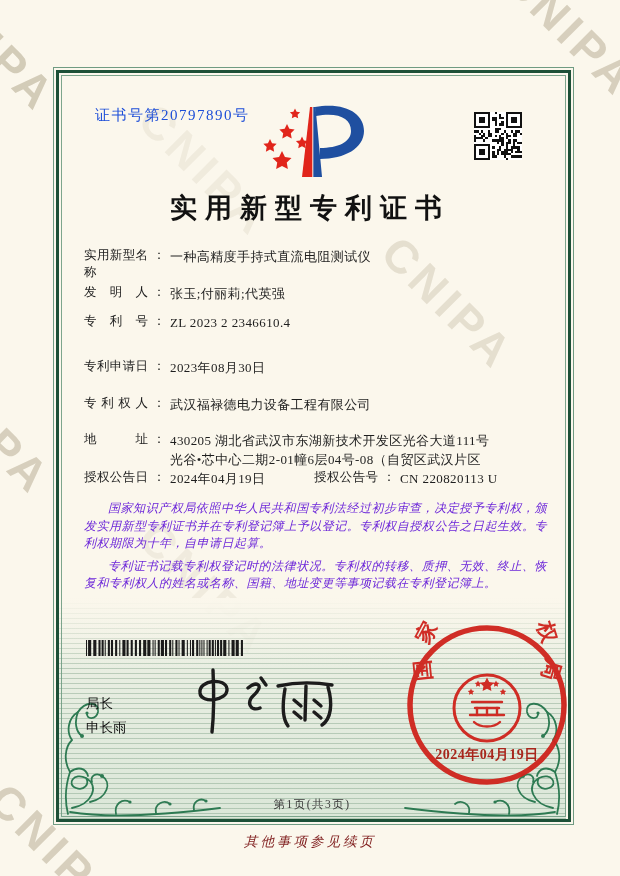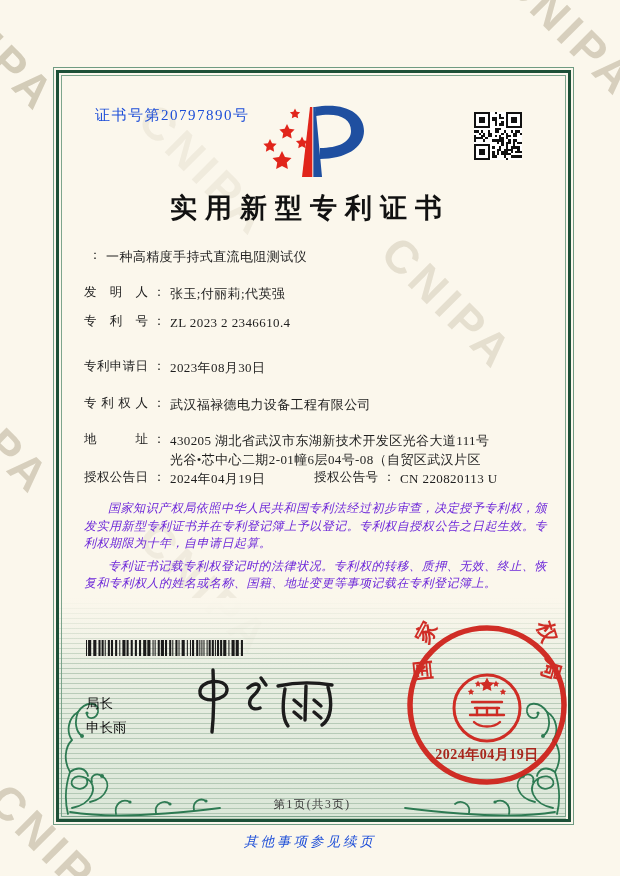--- a/index.html
+++ b/index.html
@@ -41,21 +41,21 @@
   .barcode{position:absolute;left:86px;top:640px;z-index:3;}
   .officer{position:absolute;left:86px;top:692px;z-index:3;
            font-family:"Liberation Sans","DejaVu Sans",sans-serif;font-size:13.5px;color:#111;line-height:24px;}
   .signature{position:absolute;left:182px;top:662px;z-index:3;}
   .seal{position:absolute;left:402px;top:620px;z-index:4;opacity:.95;}
   .seal-date{position:absolute;left:402px;top:746px;width:170px;z-index:5;text-align:center;
              font-weight:700;font-size:14px;color:#a8261c;letter-spacing:.5px;}
   .page-num{position:absolute;left:53px;top:797px;width:518px;z-index:3;text-align:center;
             font-size:11.5px;letter-spacing:1.5px;color:#3a3a3a;}
   .footer-note{position:absolute;left:0;top:833px;width:620px;z-index:3;text-align:center;
-               font-style:italic;font-size:13.5px;letter-spacing:3px;color:#1d4ed8;}
+               font-style:italic;font-size:13.5px;letter-spacing:3px;color:#7f1d1d;}
 </style>
 </head>
 <body>
 
 <div class="page">
 
   <svg width="0" height="0" style="position:absolute">
     <defs>
       <path id="st" d="M0,-1 L0.294,-0.405 0.951,-0.309 0.476,0.155 0.588,0.809 0,0.5 -0.588,0.809 -0.476,0.155 -0.951,-0.309 -0.294,-0.405 Z"></path>
     </defs>
@@ -130,20 +130,21 @@
   </svg>
 
   <svg id="qr" class="qr" width="48" height="48" viewBox="0 0 21 21" shape-rendering="crispEdges">
     <rect width="21" height="21" fill="#fff"></rect>
     <path fill="#111" d="M9,0h1v1h-1zM11,1h1v1h-1zM8,2h1v1h-1zM9,2h1v1h-1zM11,2h1v1h-1zM12,2h1v1h-1zM8,3h1v1h-1zM9,3h1v1h-1zM9,4h1v1h-1zM12,4h1v1h-1zM9,5h1v1h-1zM11,5h1v1h-1zM12,5h1v1h-1zM9,7h1v1h-1zM10,7h1v1h-1zM11,7h1v1h-1zM0,8h1v1h-1zM1,8h1v1h-1zM3,8h1v1h-1zM6,8h1v1h-1zM9,8h1v1h-1zM10,8h1v1h-1zM13,8h1v1h-1zM16,8h1v1h-1zM18,8h1v1h-1zM19,8h1v1h-1zM2,9h1v1h-1zM4,9h1v1h-1zM6,9h1v1h-1zM7,9h1v1h-1zM12,9h1v1h-1zM14,9h1v1h-1zM17,9h1v1h-1zM18,9h1v1h-1zM20,9h1v1h-1zM0,10h1v1h-1zM3,10h1v1h-1zM4,10h1v1h-1zM6,10h1v1h-1zM7,10h1v1h-1zM9,10h1v1h-1zM11,10h1v1h-1zM14,10h1v1h-1zM15,10h1v1h-1zM17,10h1v1h-1zM18,10h1v1h-1zM0,11h1v1h-1zM1,11h1v1h-1zM2,11h1v1h-1zM3,11h1v1h-1zM5,11h1v1h-1zM11,11h1v1h-1zM12,11h1v1h-1zM14,11h1v1h-1zM0,12h1v1h-1zM4,12h1v1h-1zM8,12h1v1h-1zM9,12h1v1h-1zM10,12h1v1h-1zM11,12h1v1h-1zM12,12h1v1h-1zM15,12h1v1h-1zM17,12h1v1h-1zM18,12h1v1h-1zM10,13h1v1h-1zM12,13h1v1h-1zM14,13h1v1h-1zM15,13h1v1h-1zM17,13h1v1h-1zM19,13h1v1h-1zM20,13h1v1h-1zM12,14h1v1h-1zM14,14h1v1h-1zM17,14h1v1h-1zM8,15h1v1h-1zM11,15h1v1h-1zM14,15h1v1h-1zM16,15h1v1h-1zM17,15h1v1h-1zM18,15h1v1h-1zM19,15h1v1h-1zM10,16h1v1h-1zM11,16h1v1h-1zM13,16h1v1h-1zM14,16h1v1h-1zM15,16h1v1h-1zM16,16h1v1h-1zM19,16h1v1h-1zM8,17h1v1h-1zM10,17h1v1h-1zM12,17h1v1h-1zM13,17h1v1h-1zM14,17h1v1h-1zM16,17h1v1h-1zM18,17h1v1h-1zM19,17h1v1h-1zM20,17h1v1h-1zM8,18h1v1h-1zM10,18h1v1h-1zM12,18h1v1h-1zM13,18h1v1h-1zM14,18h1v1h-1zM15,18h1v1h-1zM8,19h1v1h-1zM9,19h1v1h-1zM13,19h1v1h-1zM16,19h1v1h-1zM17,19h1v1h-1zM18,19h1v1h-1zM19,19h1v1h-1zM20,19h1v1h-1zM14,20h1v1h-1zM0,0h7v1h-7zM0,6h7v1h-7zM0,1h1v5h-1zM6,1h1v5h-1zM2,2h3v3h-3zM14,0h7v1h-7zM14,6h7v1h-7zM14,1h1v5h-1zM20,1h1v5h-1zM16,2h3v3h-3zM0,14h7v1h-7zM0,20h7v1h-7zM0,15h1v5h-1zM6,15h1v5h-1zM2,16h3v3h-3z"></path>
   </svg>
 
   <div class="title">实用新型专利证书</div>
 
   <div class="row" style="top:247px">
+    <span class="lbl">实用新型名称</span>
       <span class="colon">：</span>
     <span class="val">一种高精度手持式直流电阻测试仪</span>
   </div>
   <div class="row" style="top:284px">
     <span class="lbl">发明人</span>
       <span class="colon">：</span>
     <span class="val">张玉;付丽莉;代英强</span>
   </div>
   <div class="row" style="top:313px">
     <span class="lbl">专利号</span>

